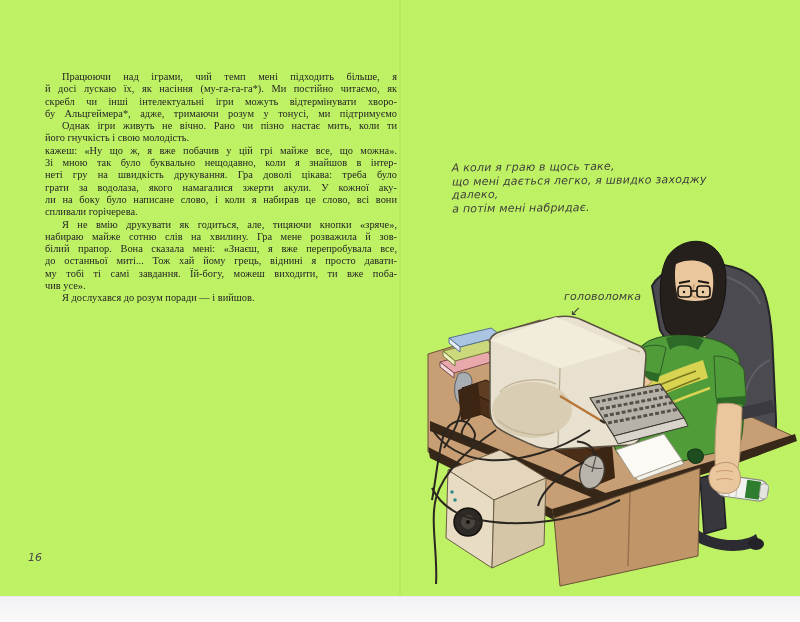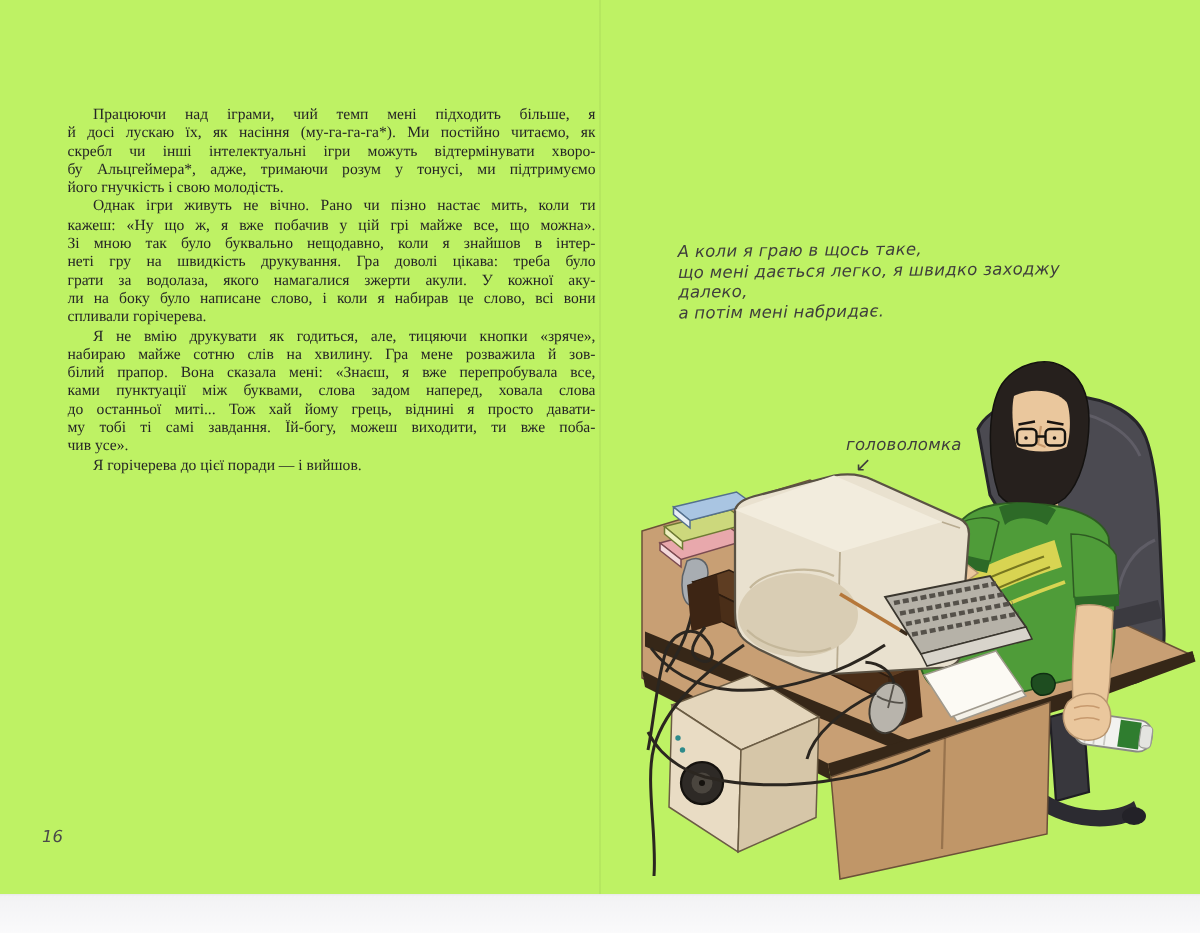--- a/index.html
+++ b/index.html
@@ -32,39 +32,38 @@
 <body>
 
 <div id="spread">
   <div id="spine"></div>
 
   <div id="textblock">
     <div class="ln indent">Працюючи над іграми, чий темп мені підходить більше, я</div>
     <div class="ln">й досі лускаю їх, як насіння (му-га-га-га*). Ми постійно читаємо, як</div>
     <div class="ln">скребл чи інші інтелектуальні ігри можуть відтермінувати хворо-</div>
     <div class="ln">бу Альцгеймера*, адже, тримаючи розум у тонусі, ми підтримуємо</div>
+    <div class="ln indent">Однак ігри живуть не вічно. Рано чи пізно настає мить, коли ти</div>
+
     <div class="ln last">його гнучкість і свою молодість.</div>
-
-    <div class="ln indent">Однак ігри живуть не вічно. Рано чи пізно настає мить, коли ти</div>
     <div class="ln">кажеш: «Ну що ж, я вже побачив у цій грі майже все, що можна».</div>
     <div class="ln">Зі мною так було буквально нещодавно, коли я знайшов в інтер-</div>
     <div class="ln">неті гру на швидкість друкування. Гра доволі цікава: треба було</div>
     <div class="ln">грати за водолаза, якого намагалися зжерти акули. У кожної аку-</div>
     <div class="ln">ли на боку було написане слово, і коли я набирав це слово, всі вони</div>
     <div class="ln last">спливали горічерева.</div>
 
     <div class="ln indent">Я не вмію друкувати як годиться, але, тицяючи кнопки «зряче»,</div>
     <div class="ln">набираю майже сотню слів на хвилину. Гра мене розважила й зов-</div>
     <div class="ln">білий прапор. Вона сказала мені: «Знаєш, я вже перепробувала все,</div>
-    <div class="ln">ками пунктуації між буквами, слова задом наперед, ховала слова</div>
     <div class="ln">до останньої миті... Тож хай йому грець, віднині я просто давати-</div>
     <div class="ln">му тобі ті самі завдання. Їй-богу, можеш виходити, ти вже поба-</div>
     <div class="ln last">чив усе».</div>
 
-    <div class="ln indent last">Я горічерева до цієї поради — і вийшов.</div>
+    <div class="ln indent last">Я дослухався до розум поради — і вийшов.</div>
   </div>
 
   <div id="page-number">16</div>
 
   <div id="note-top" class="handwriting">
     <div>А коли я граю в щось таке,</div>
     <div>що мені дається легко, я швидко заходжу далеко,</div>
     <div>а потім мені набридає.</div>
   </div>
   <div id="callout" class="handwriting">головоломка</div>

